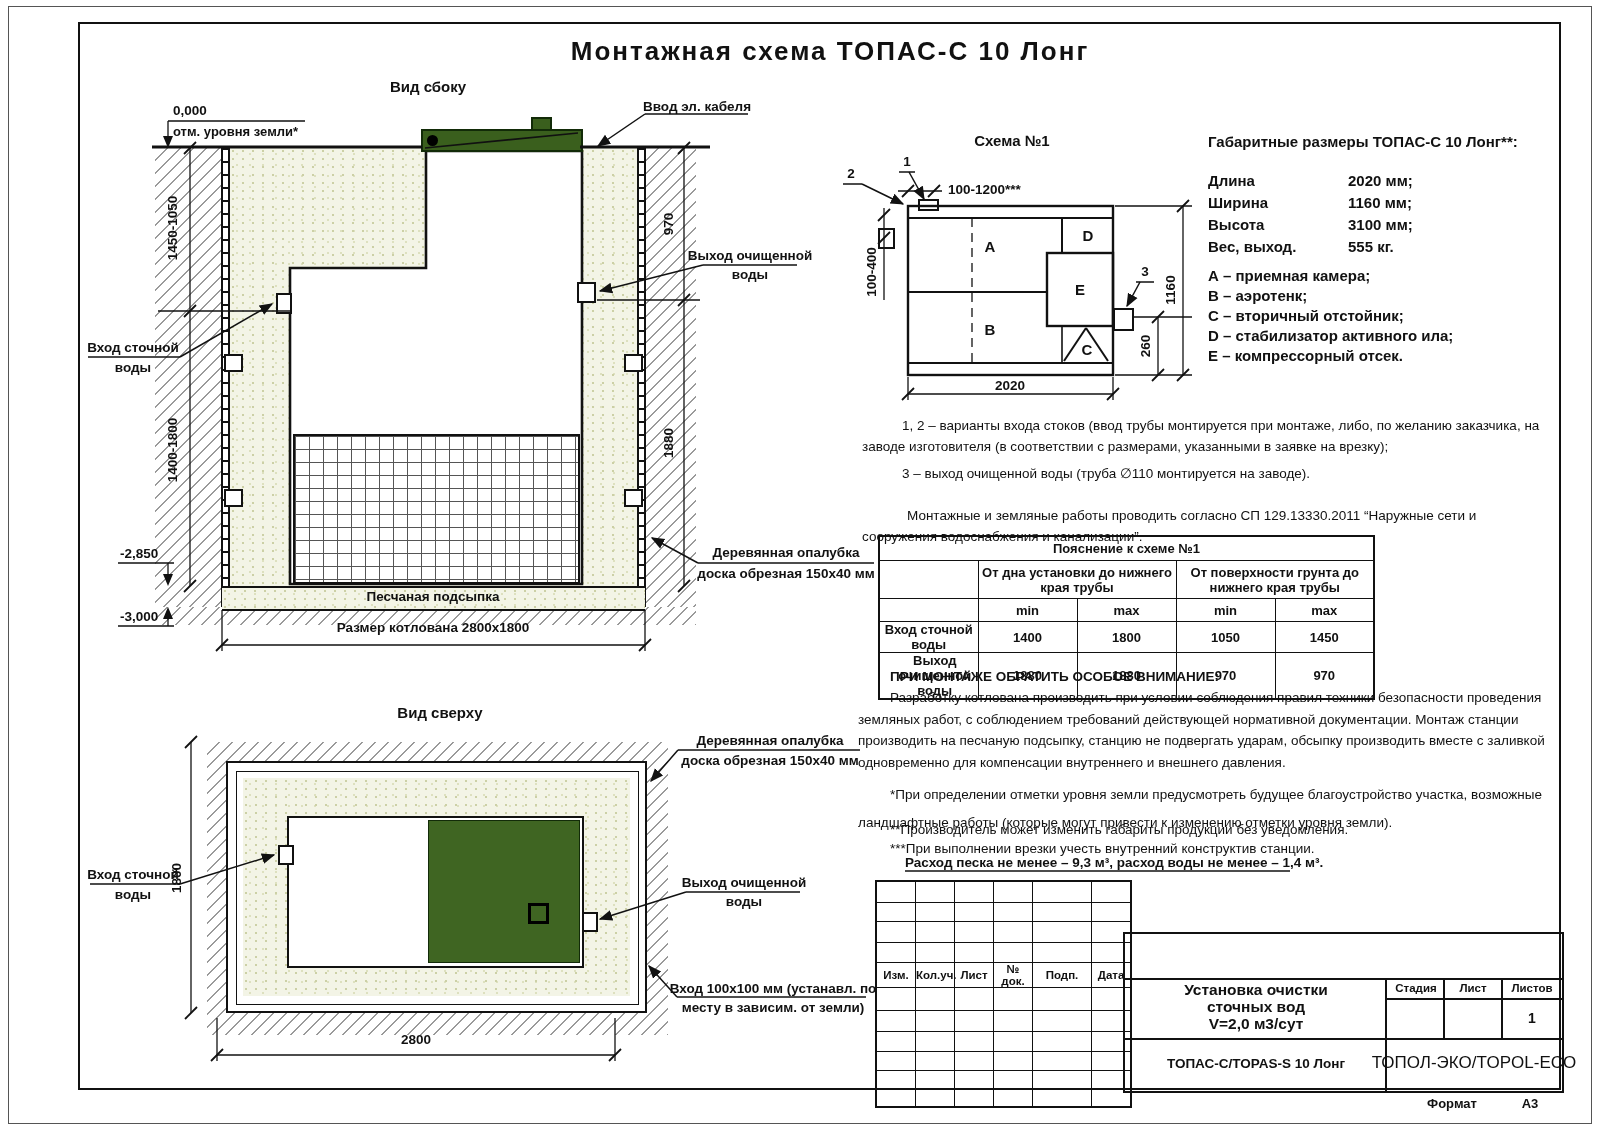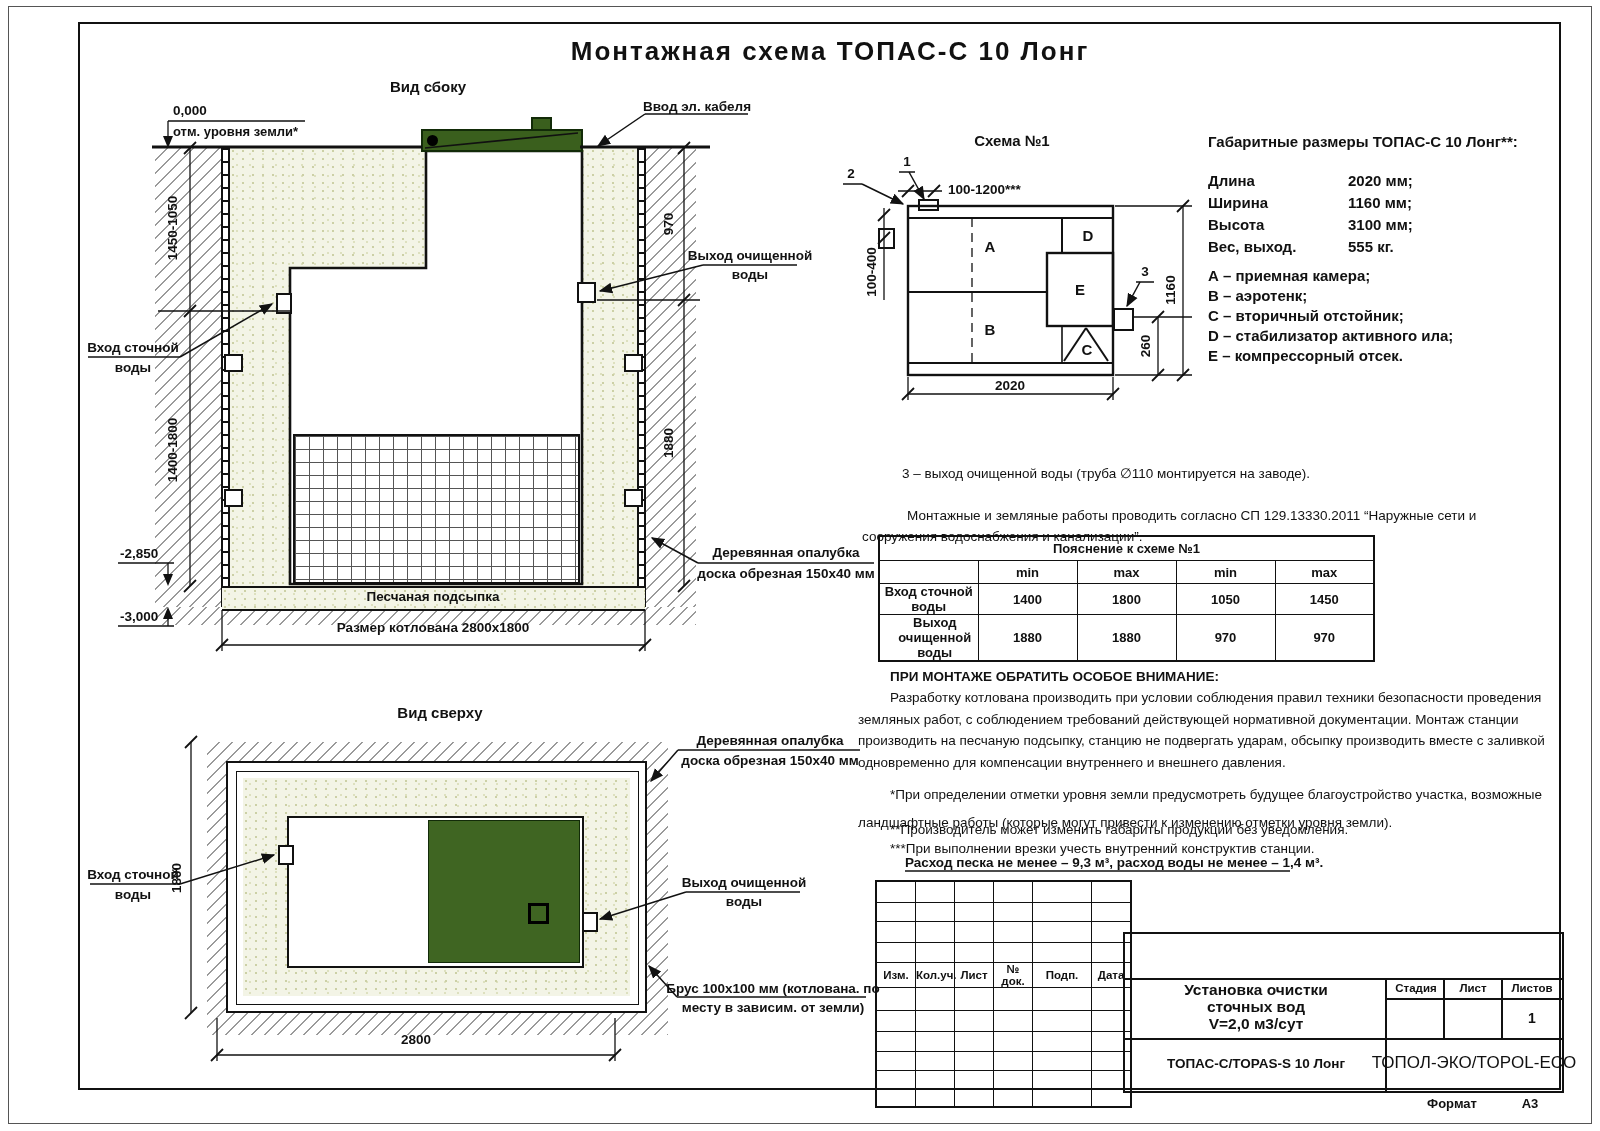--- a/index.html
+++ b/index.html
@@ -73,20 +73,25 @@
   <div class="abs wbox" style="left:918px;top:199px;width:17px;height:8px;"></div>
   <div class="abs wbox" style="left:1113px;top:308px;width:17px;height:19px;"></div>
 
   <div class="abs" style="left:878px;top:535px;">
     <table class="xpl" style="width:497px;border:2.4px solid #111;">
       <tbody>
           <tr>
         <td colspan="5" style="height:23px;">Пояснение к схеме №1</td>
       </tr>
       <tr>
+        <td style="width:189px;height:37px;"></td>
+        <td colspan="2" style="width:151px;">От дна установки до нижнего края трубы</td>
+        <td colspan="2" style="width:157px;">От поверхности грунта до нижнего края трубы</td>
+      </tr>
+      <tr>
         <td style="height:22px;"></td>
         <td style="width:75px;">min</td>
         <td style="width:76px;">max</td>
         <td style="width:77px;">min</td>
         <td style="width:80px;">max</td>
       </tr>
       <tr>
         <td style="height:22px;">Вход сточной воды</td>
         <td>1400</td>
         <td>1800</td>
@@ -357,21 +362,21 @@
   <div class="t c" style="left:433px;top:589px;">Песчаная подсыпка</div>
   <div class="t c" style="left:433px;top:620px;">Размер котлована 2800х1800</div>
 
   <div class="t c" style="left:440px;top:704px;font-size:15px;">Вид сверху</div>
   <div class="t c" style="left:133px;top:867px;">Вход сточной</div>
   <div class="t c" style="left:133px;top:887px;">воды</div>
   <div class="t c" style="left:770px;top:733px;">Деревянная опалубка</div>
   <div class="t c" style="left:770px;top:753px;">доска обрезная 150х40 мм</div>
   <div class="t c" style="left:744px;top:875px;">Выход очищенной</div>
   <div class="t c" style="left:744px;top:894px;">воды</div>
-  <div class="t c" style="left:773px;top:981px;">Брус 100х100 мм (котлована. по</div>
+  <div class="t c" style="left:773px;top:981px;">Вход 100х100 мм (устанавл. по</div>
   <div class="t c" style="left:773px;top:1000px;">месту в зависим. от земли)</div>
   <div class="t rot" style="left:176px;top:878px;">1800</div>
   <div class="t c" style="left:416px;top:1032px;text-align:right;">2800</div>
 
   <div class="t c" style="left:1012px;top:132px;font-size:15px;">Схема №1</div>
   <div class="t c" style="left:851px;top:166px;">2</div>
   <div class="t c" style="left:907px;top:154px;">1</div>
   <div class="t c" style="left:1145px;top:264px;">3</div>
   <div class="t" style="left:948px;top:182px;">100-1200***</div>
   <div class="t rot" style="left:871px;top:272px;">100-400</div>
@@ -392,20 +397,21 @@
   <div class="t" style="left:1208px;top:216px;font-size:15px;">Высота</div>
   <div class="t" style="left:1348px;top:216px;font-size:15px;">3100 мм;</div>
   <div class="t" style="left:1208px;top:238px;font-size:15px;">Вес, выход.</div>
   <div class="t" style="left:1348px;top:238px;font-size:15px;">555 кг.</div>
   <div class="t" style="left:1208px;top:267px;font-size:15px;">А – приемная камера;</div>
   <div class="t" style="left:1208px;top:287px;font-size:15px;">В – аэротенк;</div>
   <div class="t" style="left:1208px;top:307px;font-size:15px;">С – вторичный отстойник;</div>
   <div class="t" style="left:1208px;top:327px;font-size:15px;">D – стабилизатор активного ила;</div>
   <div class="t" style="left:1208px;top:347px;font-size:15px;">Е – компрессорный отсек.</div>
 
+  <div class="par" style="left:862px;top:415px;width:692px;text-indent:40px;">1, 2 – варианты входа  стоков (ввод трубы монтируется при монтаже, либо, по желанию заказчика, на заводе изготовителя (в соответствии с размерами, указанными в заявке на врезку);</div>
   <div class="par" style="left:862px;top:463px;width:692px;text-indent:40px;">3 – выход очищенной воды (труба ∅110 монтируется на заводе).</div>
   <div class="par" style="left:862px;top:505px;width:692px;text-indent:45px;">Монтажные и земляные работы проводить согласно СП 129.13330.2011 “Наружные сети и сооружения водоснабжения и канализации”.</div>
 
   <div class="par" style="left:890px;top:666px;width:680px;font-weight:700;">ПРИ МОНТАЖЕ ОБРАТИТЬ ОСОБОЕ ВНИМАНИЕ:</div>
   <div class="par" style="left:858px;top:687px;width:697px;text-indent:32px;line-height:21.5px;">Разработку котлована производить при условии соблюдения правил техники безопасности проведения земляных работ, с соблюдением требований действующей нормативной документации. Монтаж станции производить на песчаную подсыпку, станцию не подвергать ударам, обсыпку производить вместе с заливкой одновременно для компенсации внутреннего и внешнего давления.</div>
   <div class="par" style="left:858px;top:781px;width:697px;text-indent:32px;line-height:28px;">*При определении отметки уровня земли предусмотреть будущее благоустройство участка, возможные ландшафтные работы (которые могут привести к изменению отметки уровня земли).</div>
   <div class="par" style="left:858px;top:820px;width:697px;text-indent:32px;line-height:20px;">**Производитель может изменить габариты продукции без уведомления.</div>
   <div class="par" style="left:858px;top:839px;width:697px;text-indent:32px;line-height:20px;">***При выполнении врезки учесть внутренний конструктив станции.</div>
   <div class="t" style="left:905px;top:855px;font-size:13.5px;">Расход песка не менее – 9,3 м³, расход воды не менее – 1,4 м³.</div>
 

